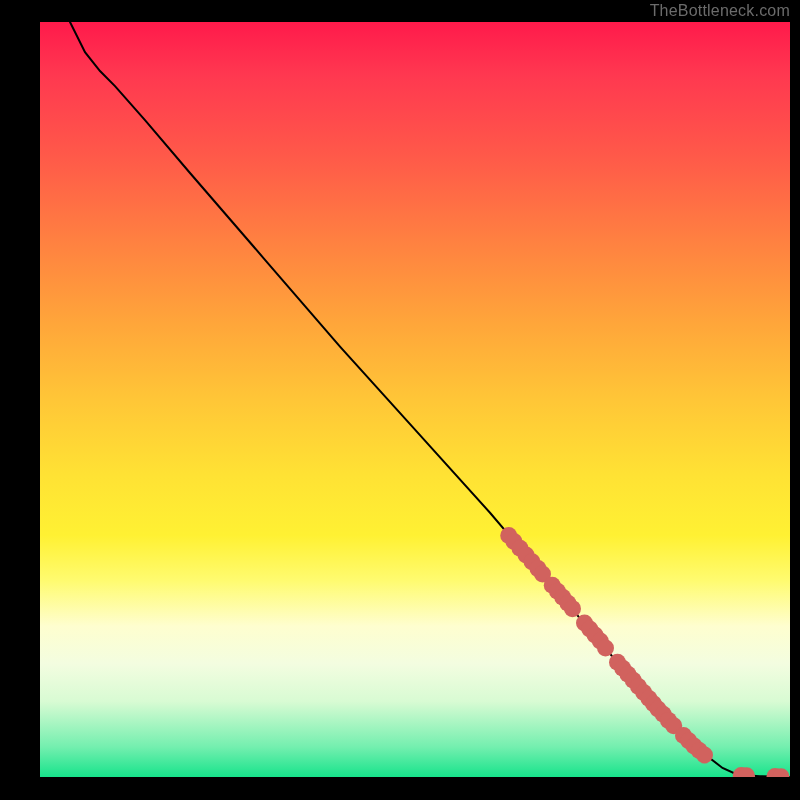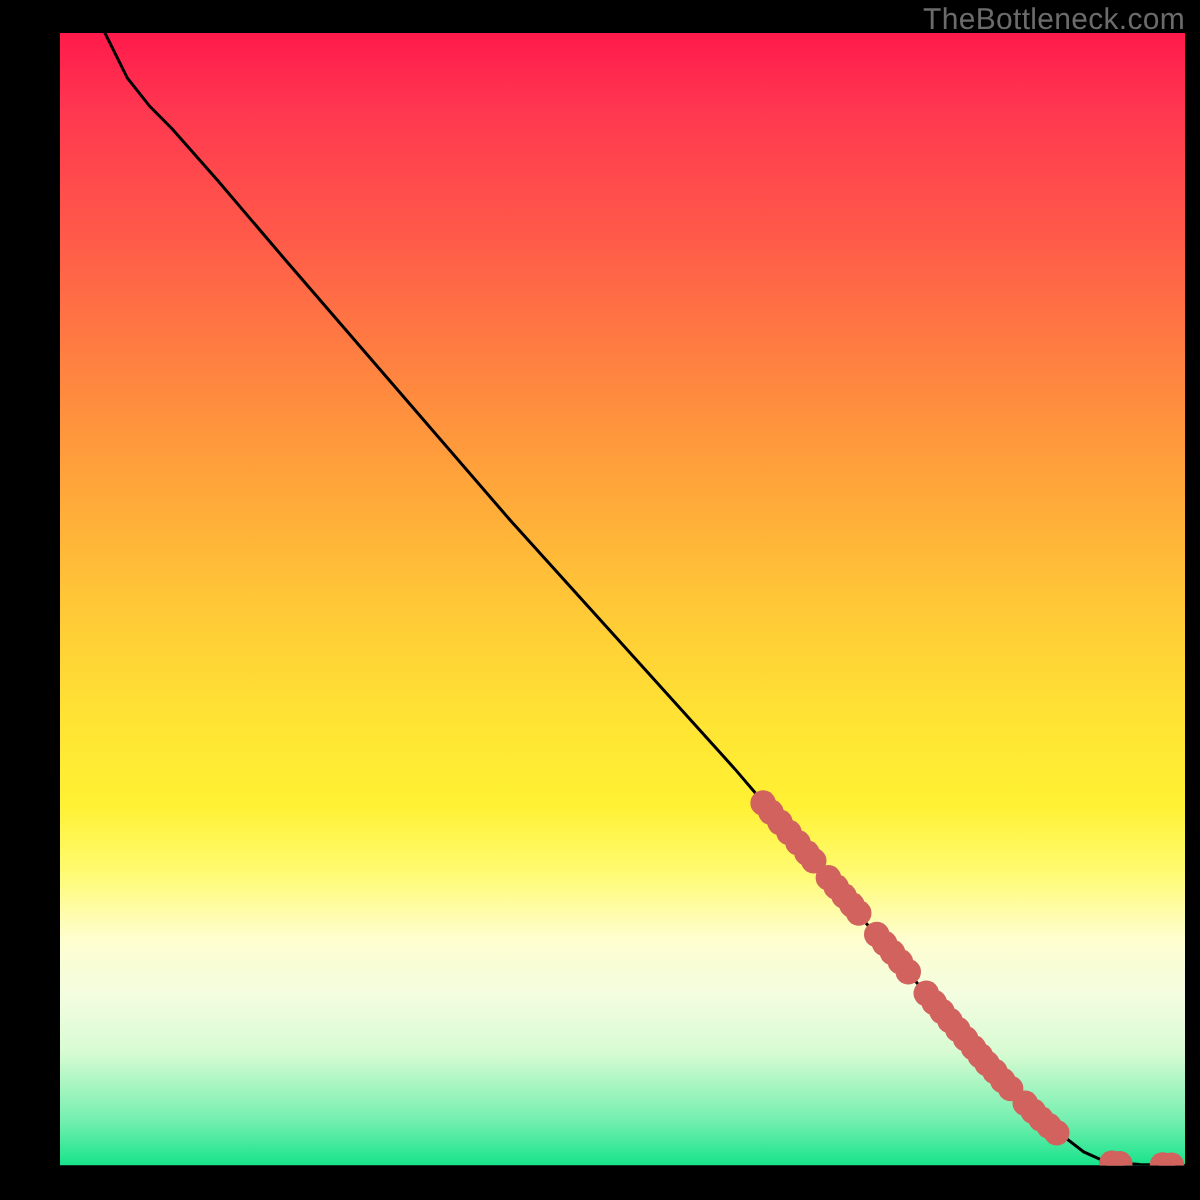--- a/index.html
+++ b/index.html
@@ -43,21 +43,21 @@
       #d8fbd3 90%,
       #74efaf 96%,
       #17e38b 100%
     );
   }
   .brand {
     position: absolute;
     top: 2px;
     right: 10px;
     color: #6b6b6b;
-    font-size: 20px;
+    font-size: 16px;
     font-weight: 500;
     letter-spacing: 0.2px;
     user-select: none;
     text-align: center;
   }
   svg.curve-layer {
     position: absolute;
     inset: 0;
     width: 100%;
     height: 100%;

